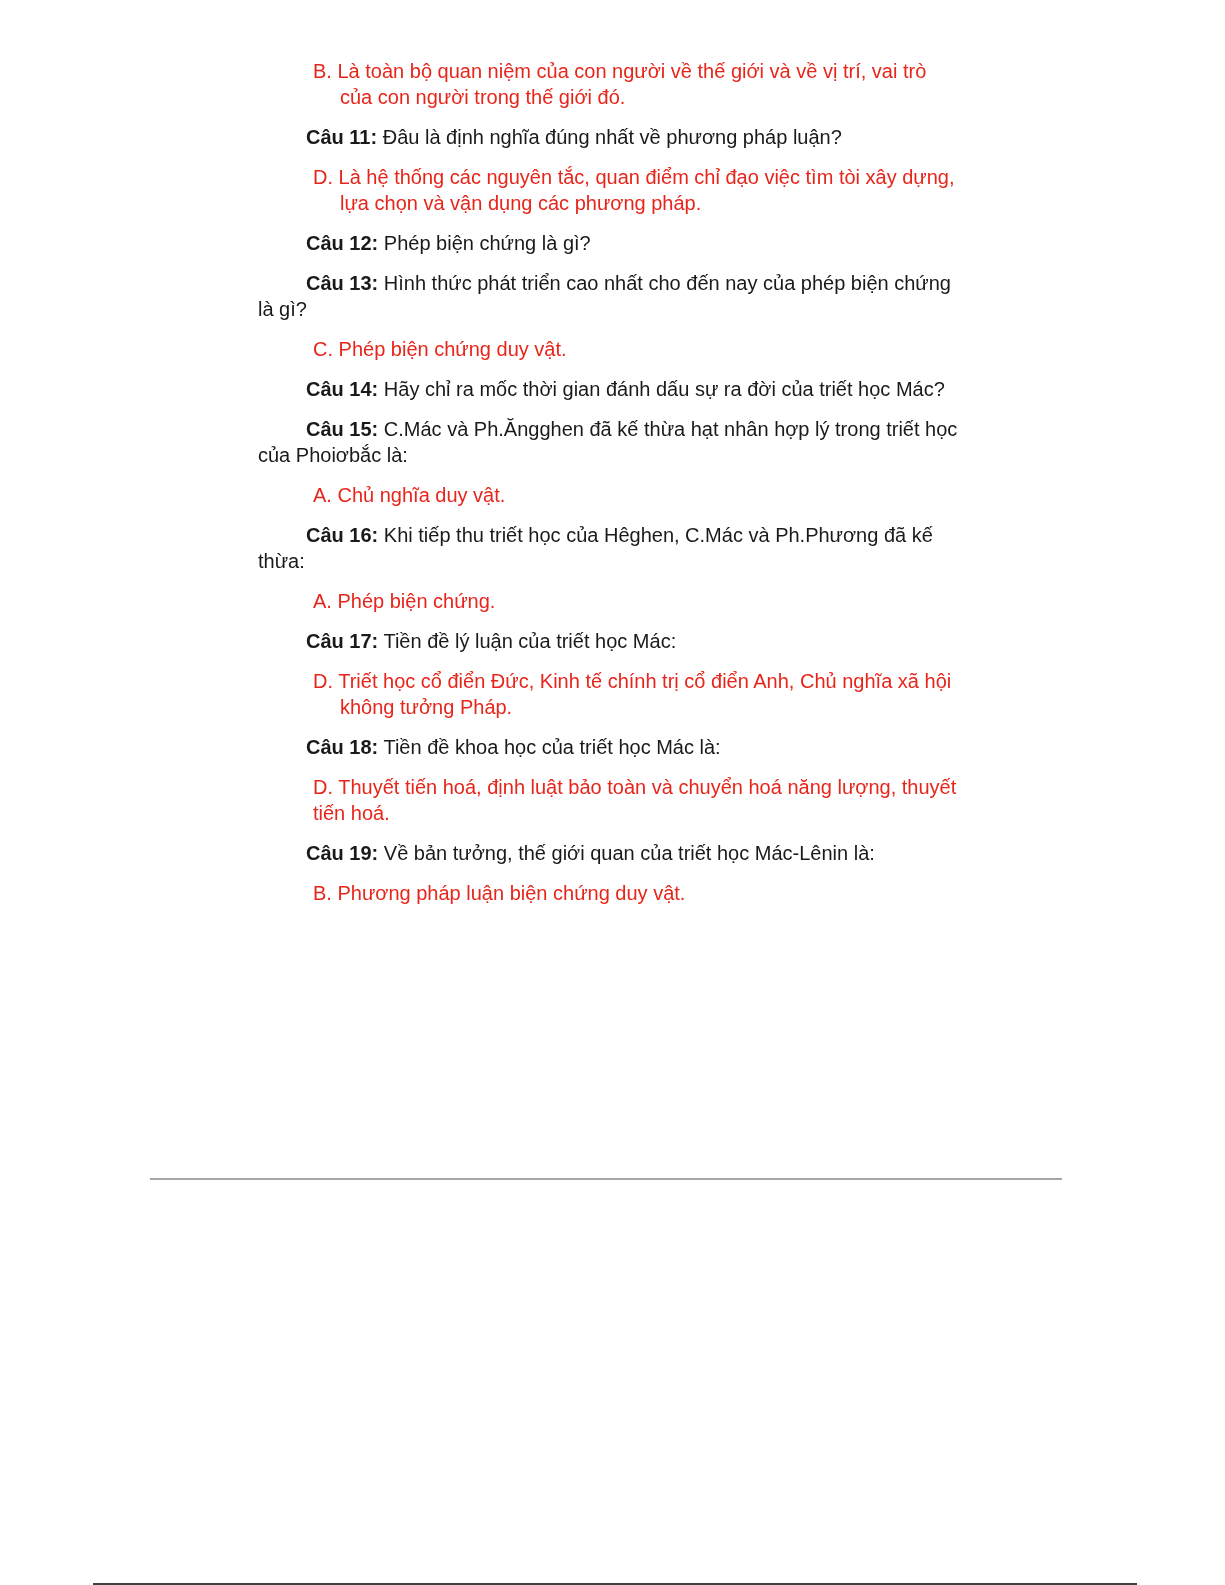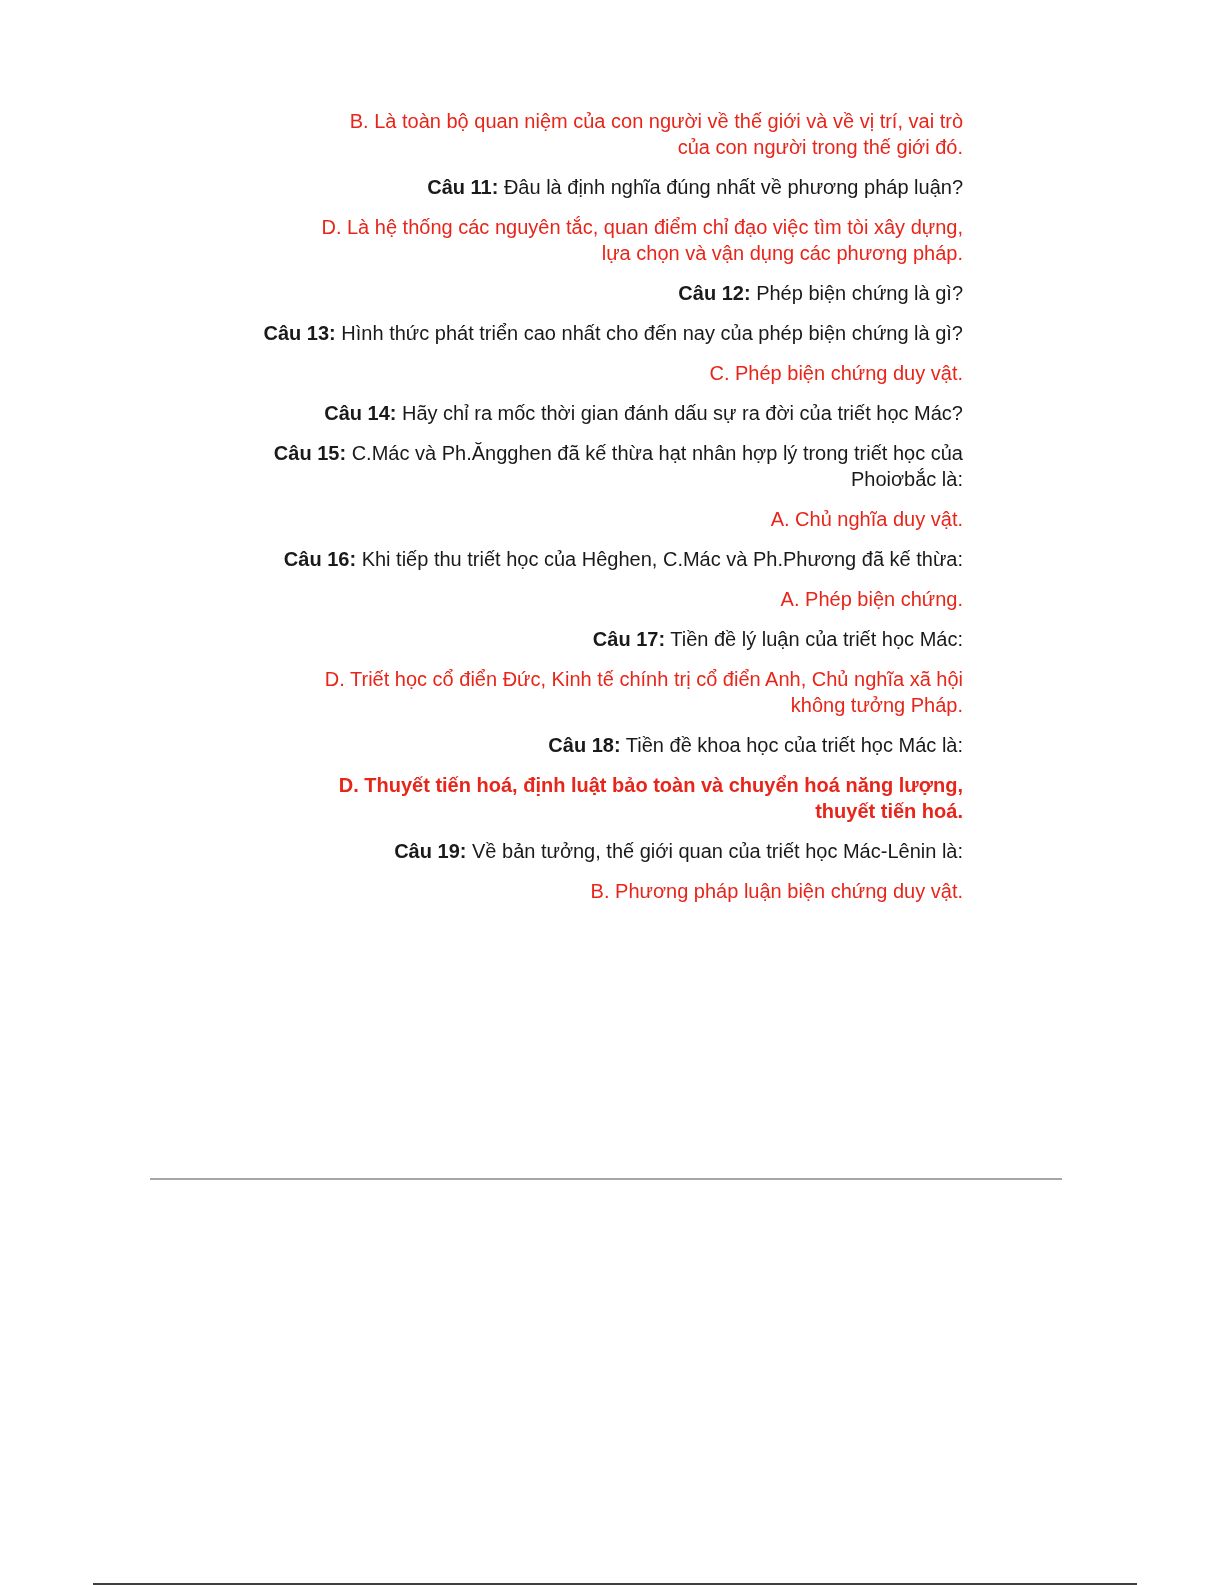--- a/index.html
+++ b/index.html
@@ -9,42 +9,40 @@
   }
   .page {
     position: relative;
     width: 1225px;
     height: 1585px;
     margin: 0 auto;
     background: var(--page-bg, #ffffff);
     overflow: hidden;
   }
   .content {
-    padding: 108px 262px 0 258px;
+    padding: 58px 262px 0 258px;
     font-size: 20px;
     line-height: 26px;
     color: var(--text-black, #1a1a1a);
-    text-align: right;
   }
   .question {
     margin-bottom: 14px;
     color: var(--text-black, #1a1a1a);
   }
-  .q-label { font-weight: bold; }
+  .q-label { font-weight: bold; margin-left: 48px; }
   .answer {
     margin-left: 55px;
     padding-left: 27px;
     text-indent: -27px;
     margin-bottom: 14px;
     color: var(--answer-red, #e8251a);
   }
   .answer.no-hang {
     padding-left: 0;
     text-indent: 0;
-    font-weight: bold;
   }
   .divider {
     position: absolute;
     top: 1178px;
     left: 150px;
     width: 912px;
     height: 2px;
     background: var(--divider-gray, #a6a6a6);
   }
   .bottom-edge {

